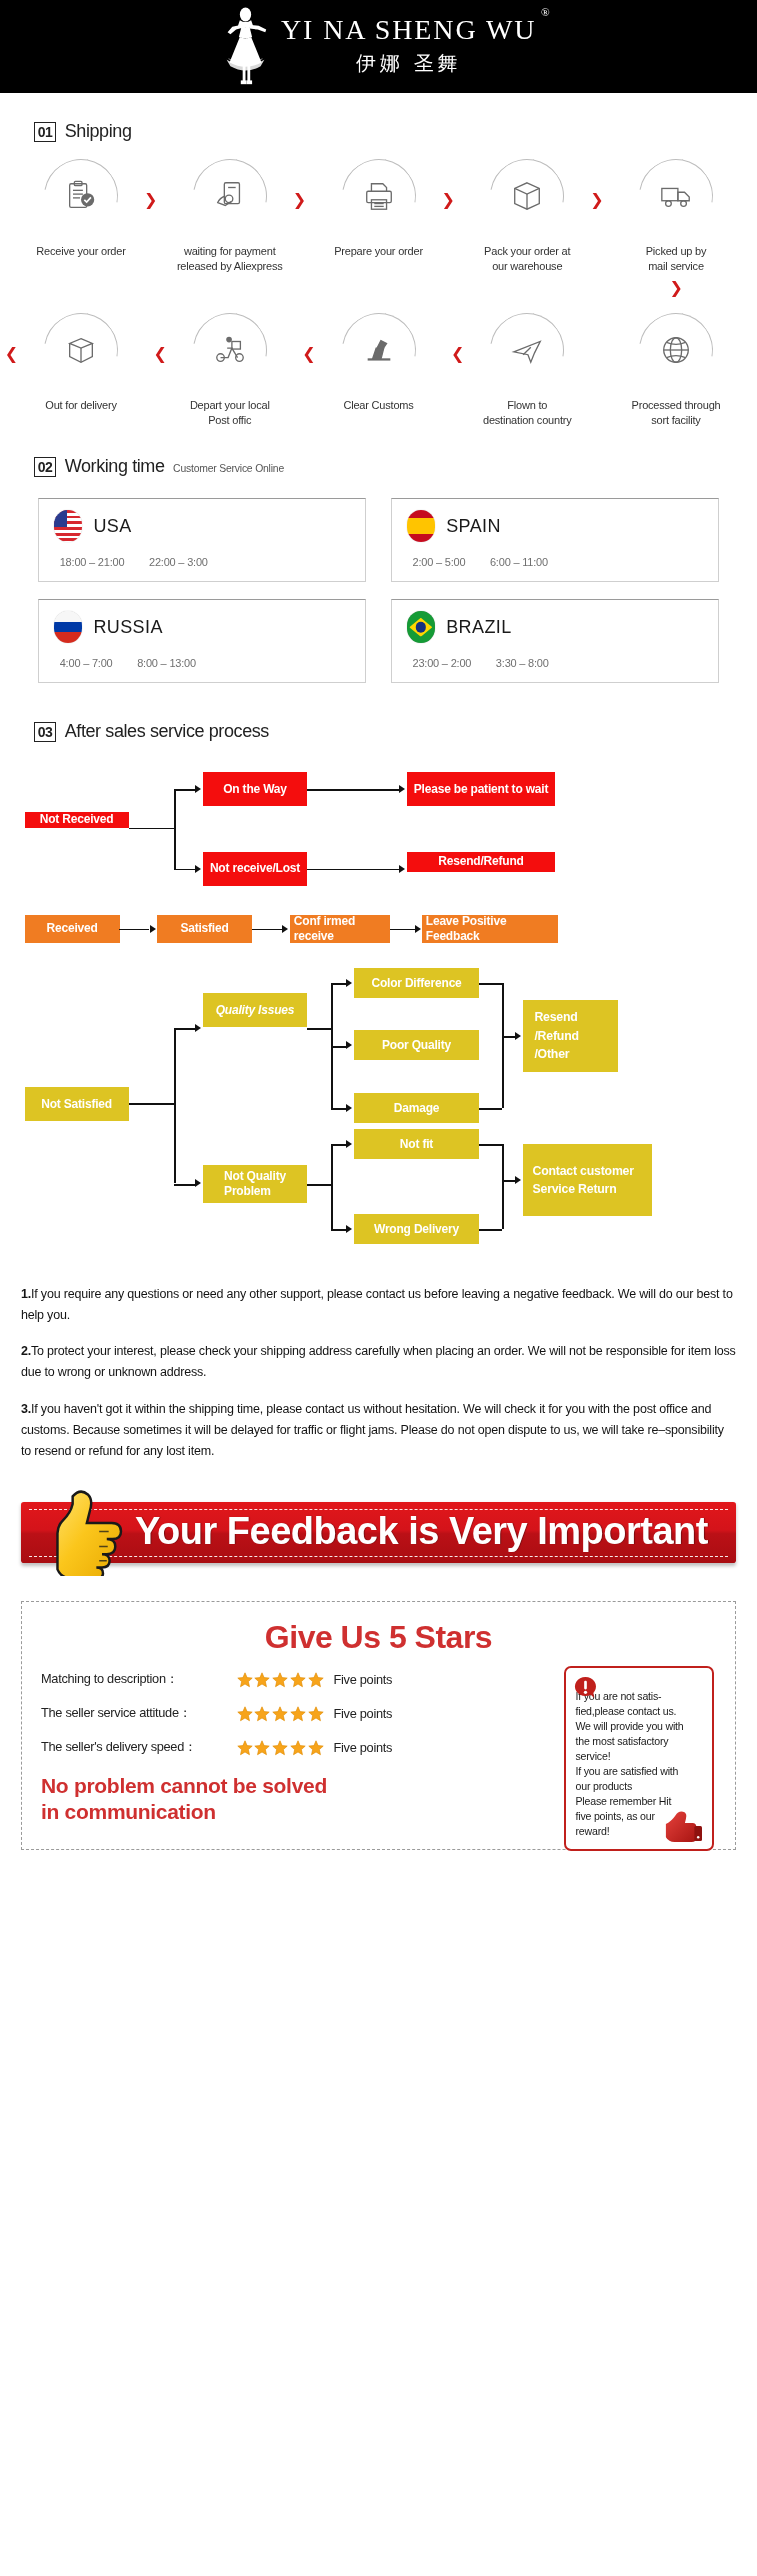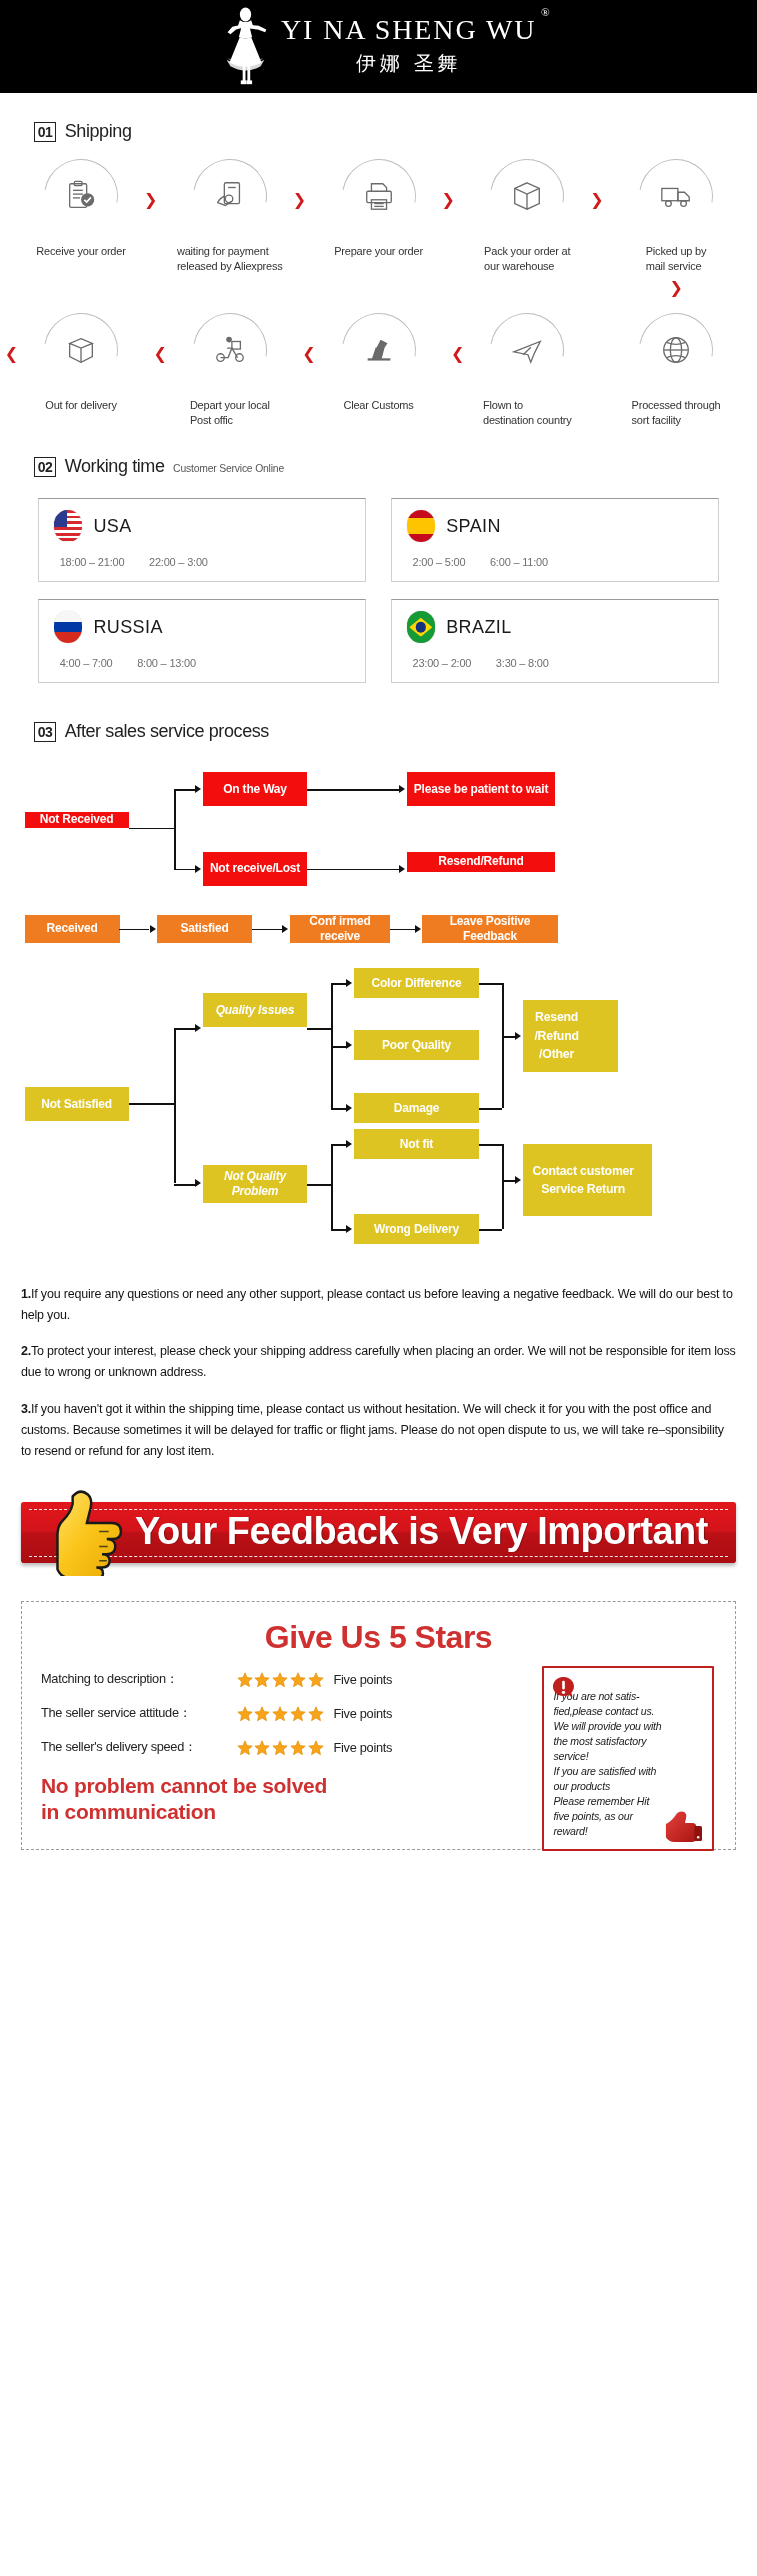--- a/index.html
+++ b/index.html
@@ -90,20 +90,21 @@
     border: 0.9px solid #bdbdbd;
     border-left-color: transparent;
     border-bottom-color: transparent;
     transform: rotate(-35deg);
     display: flex; align-items: center; justify-content: center;
   }
   .ship-circle > svg { transform: rotate(35deg); }
   .ship-label {
     margin-top: 11.4px;
     font-size: 11px;
+    text-align: center;
     color: #333;
     line-height: 1.35;
     letter-spacing: -0.2px;
   }
   .ship-arrow {
     position: absolute;
     right: -12.3px; top: 31px;
     color: #d01a1a;
     font-size: 16px;
     font-weight: bold;
@@ -153,21 +154,21 @@
   .flow-wrap { position: relative; padding: 0 17px; margin-top: 21px; }
   .flow { position: relative; }
   .node {
     position: absolute;
     color: #fff;
     font-weight: bold;
     font-size: 12px;
     display: flex;
     align-items: center;
     justify-content: center;
-    text-align: center;
+    text-align: left;
     line-height: 1.25;
     letter-spacing: -0.2px;
     padding: 1.9px 3.8px;
   }
   .red { background: #f40d0d; }
   .orange { background: #f07c22; }
   .yellow { background: #ddc423; }
   .ln { position: absolute; background: #111; }
   .ln.h { height: 1.5px; }
   .ln.v { width: 1.5px; }
@@ -247,26 +248,25 @@
     color: #cf3030;
     font-size: 21px;
     font-weight: bold;
     line-height: 1.25;
     margin-top: 7.6px;
     letter-spacing: -0.3px;
   }
   .warn-box {
     position: absolute;
     right: 21px; top: 64px;
-    width: 172px;
+    width: 150px;
     border: 2.3px solid #c0201c;
-    border-radius: 1px;
+    border-radius: 7px;
     padding: 21px 9.5px 9.5px 9.5px;
     background: #fff;
-    font-style: italic;
   }
   .warn-icon {
     position: absolute; left: 7.6px; top: 7.6px;
     width: 23px; height: 23px;
   }
   .warn-text {
     font-size: 10.6px;
     line-height: 1.42;
     color: #1a1a1a;
     white-space: pre-line;
@@ -545,21 +545,21 @@
     <div class="node yellow" style="left:186px; top:27px; width:104px; height:34px;font-style:italic;">Quality Issues</div>
     <div class="node yellow" style="left:337px; top:1.9px; width:125px; height:30px;">Color Difference</div>
     <div class="node yellow" style="left:337px; top:64px; width:125px; height:30px;">Poor Quality</div>
     <div class="node yellow" style="left:337px; top:127px; width:125px; height:30px;">Damage</div>
     <div class="node yellow" style="left:506px; top:34px; width:95px; height:72px; flex-direction:column; align-items:flex-start; padding-left:11.4px; justify-content:center; font-size:12.3px;">
         <span style="white-space:pre-line; line-height:1.5;">Resend
 /Refund
 /Other</span>
       </div>
 
-    <div class="node yellow" style="left:186px; top:199px; width:104px; height:38px;font-style:italic;">
+    <div class="node yellow" style="left:186px; top:199px; width:104px; height:38px;">
         <span style="white-space:pre-line;">Not Quality
 Problem</span>
       </div>
     <div class="node yellow" style="left:337px; top:163px; width:125px; height:30px;">Not fit</div>
     <div class="node yellow" style="left:337px; top:248px; width:125px; height:30px;">Wrong Delivery</div>
     <div class="node yellow" style="left:506px; top:178px; width:129px; height:72px; flex-direction:column; align-items:flex-start; padding-left:9.5px; justify-content:center; font-size:12.3px;">
         <span style="white-space:pre-line; line-height:1.5;">Contact customer
 Service Return</span>
       </div>
 

